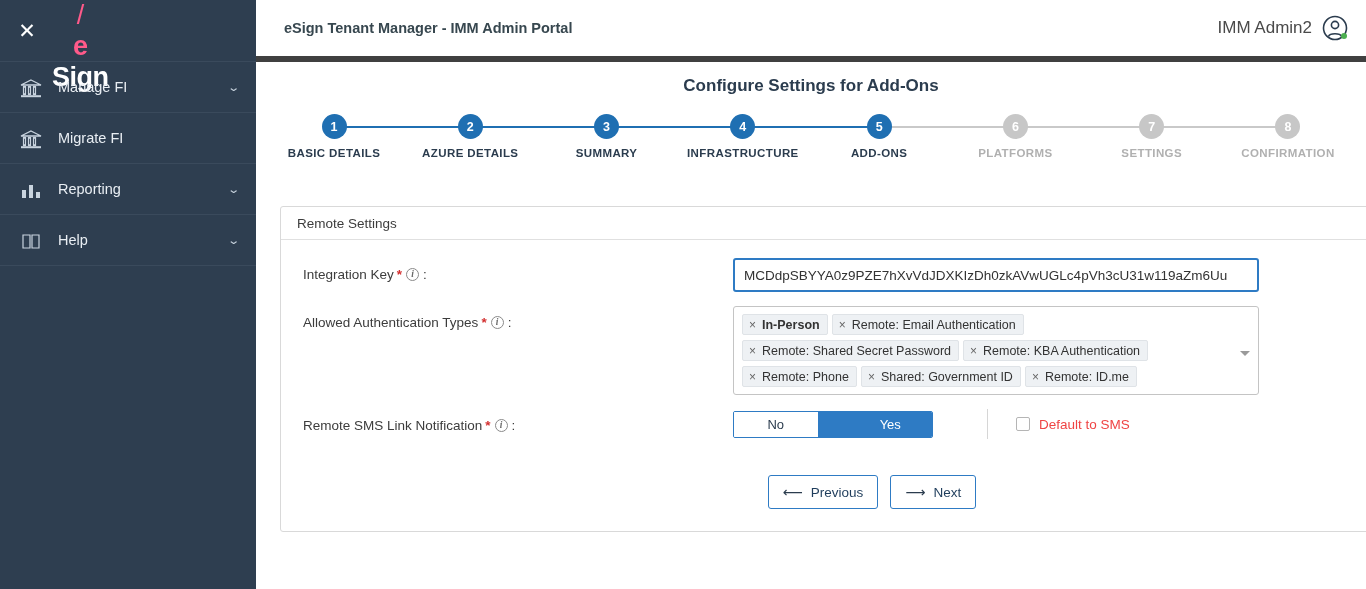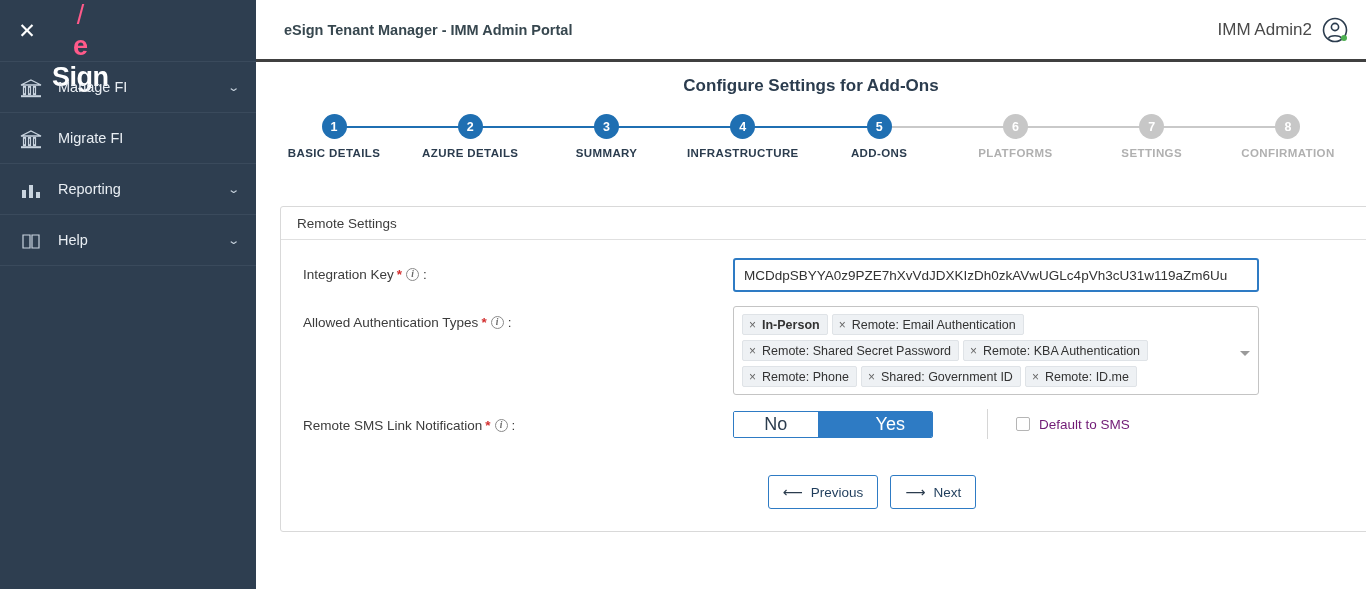--- a/index.html
+++ b/index.html
@@ -65,21 +65,21 @@
   }
   .nav-label { flex: 1; }
   .chev {
     font-size: 11px; color: #c9d4df;
     transform: scaleX(1.4);
   }
 
   
   .main { flex: 1; height: 589px; background: #ffffff; position: relative; }
   .topbar {
-    height: 62px; border-bottom: 3px solid #404040;
+    height: 62px; border-bottom: 6px solid #404040;
     display: flex; align-items: center;
     padding: 0 18px 0 28px;
     background: #ffffff;
   }
   .topbar-title {
     font-size: 14.5px; font-weight: bold; color: #37474f;
   }
   .topbar-right {
     margin-left: auto; display: flex; align-items: center; gap: 10px;
   }
@@ -225,34 +225,34 @@
   .toggle-wrap { display: flex; align-items: center; }
   .toggle {
     display: flex;
     border: 1px solid #2e7bc4;
     border-radius: 2px;
     overflow: hidden;
     width: 200px; height: 27px;
   }
   .toggle-btn {
     flex: 1; display: flex; align-items: center; justify-content: center;
-    font-size: 18px; cursor: pointer;
+    font-size: 13px; cursor: pointer;
     background: #ffffff; color: #2b3c4e;
   }
   .toggle-btn.on { background: #2e7bc4; color: #ffffff; font-weight: normal; padding-left: 31px; }
   .divider-v {
     width: 1px; height: 30px; background: #d6d6d6; margin: 0 28px 0 54px;
   }
   .checkbox-row { display: flex; align-items: center; gap: 9px; }
   .checkbox {
     width: 14px; height: 14px;
     border: 1px solid #b5b5b5; border-radius: 2px; background: #fff;
     cursor: pointer;
   }
-  .checkbox-label { font-size: 13.5px; color: #701a75; }
+  .checkbox-label { font-size: 13.5px; color: #ef4444; }
 
   .actions {
     display: flex; justify-content: center; gap: 12px;
     margin-top: 36px;
   }
   .btn {
     height: 34px;
     border: 1px solid #2e7bc4;
     border-radius: 3px;
     background: #ffffff;

